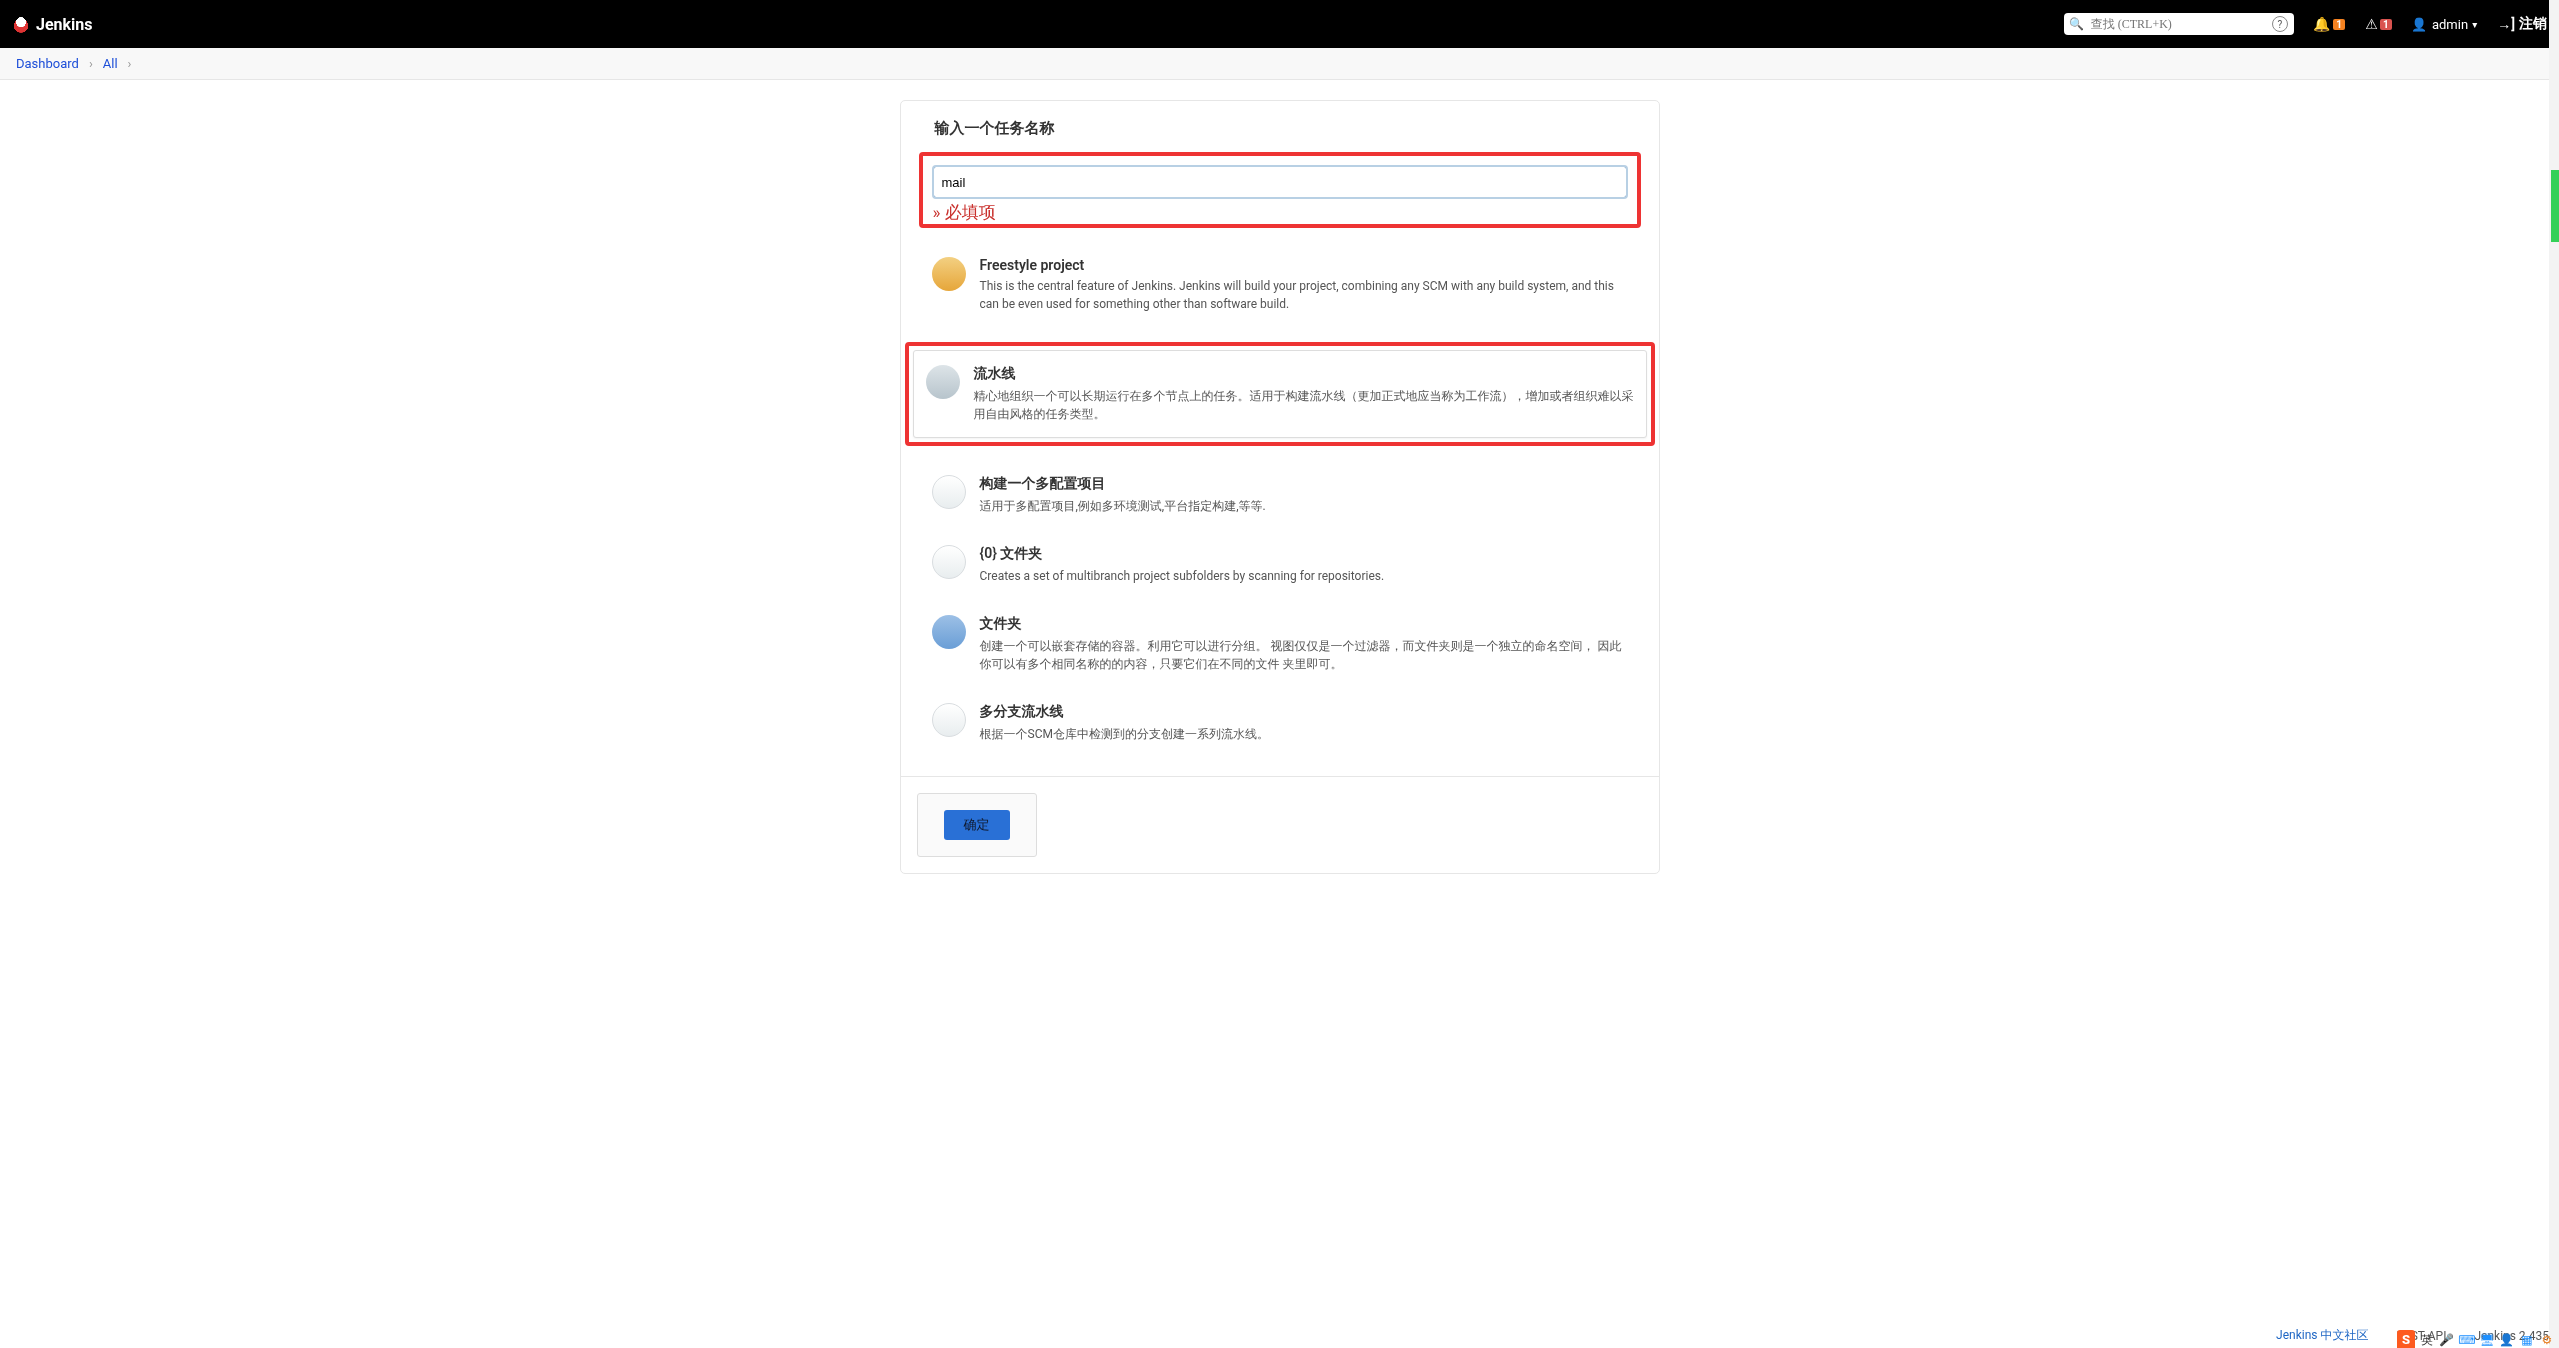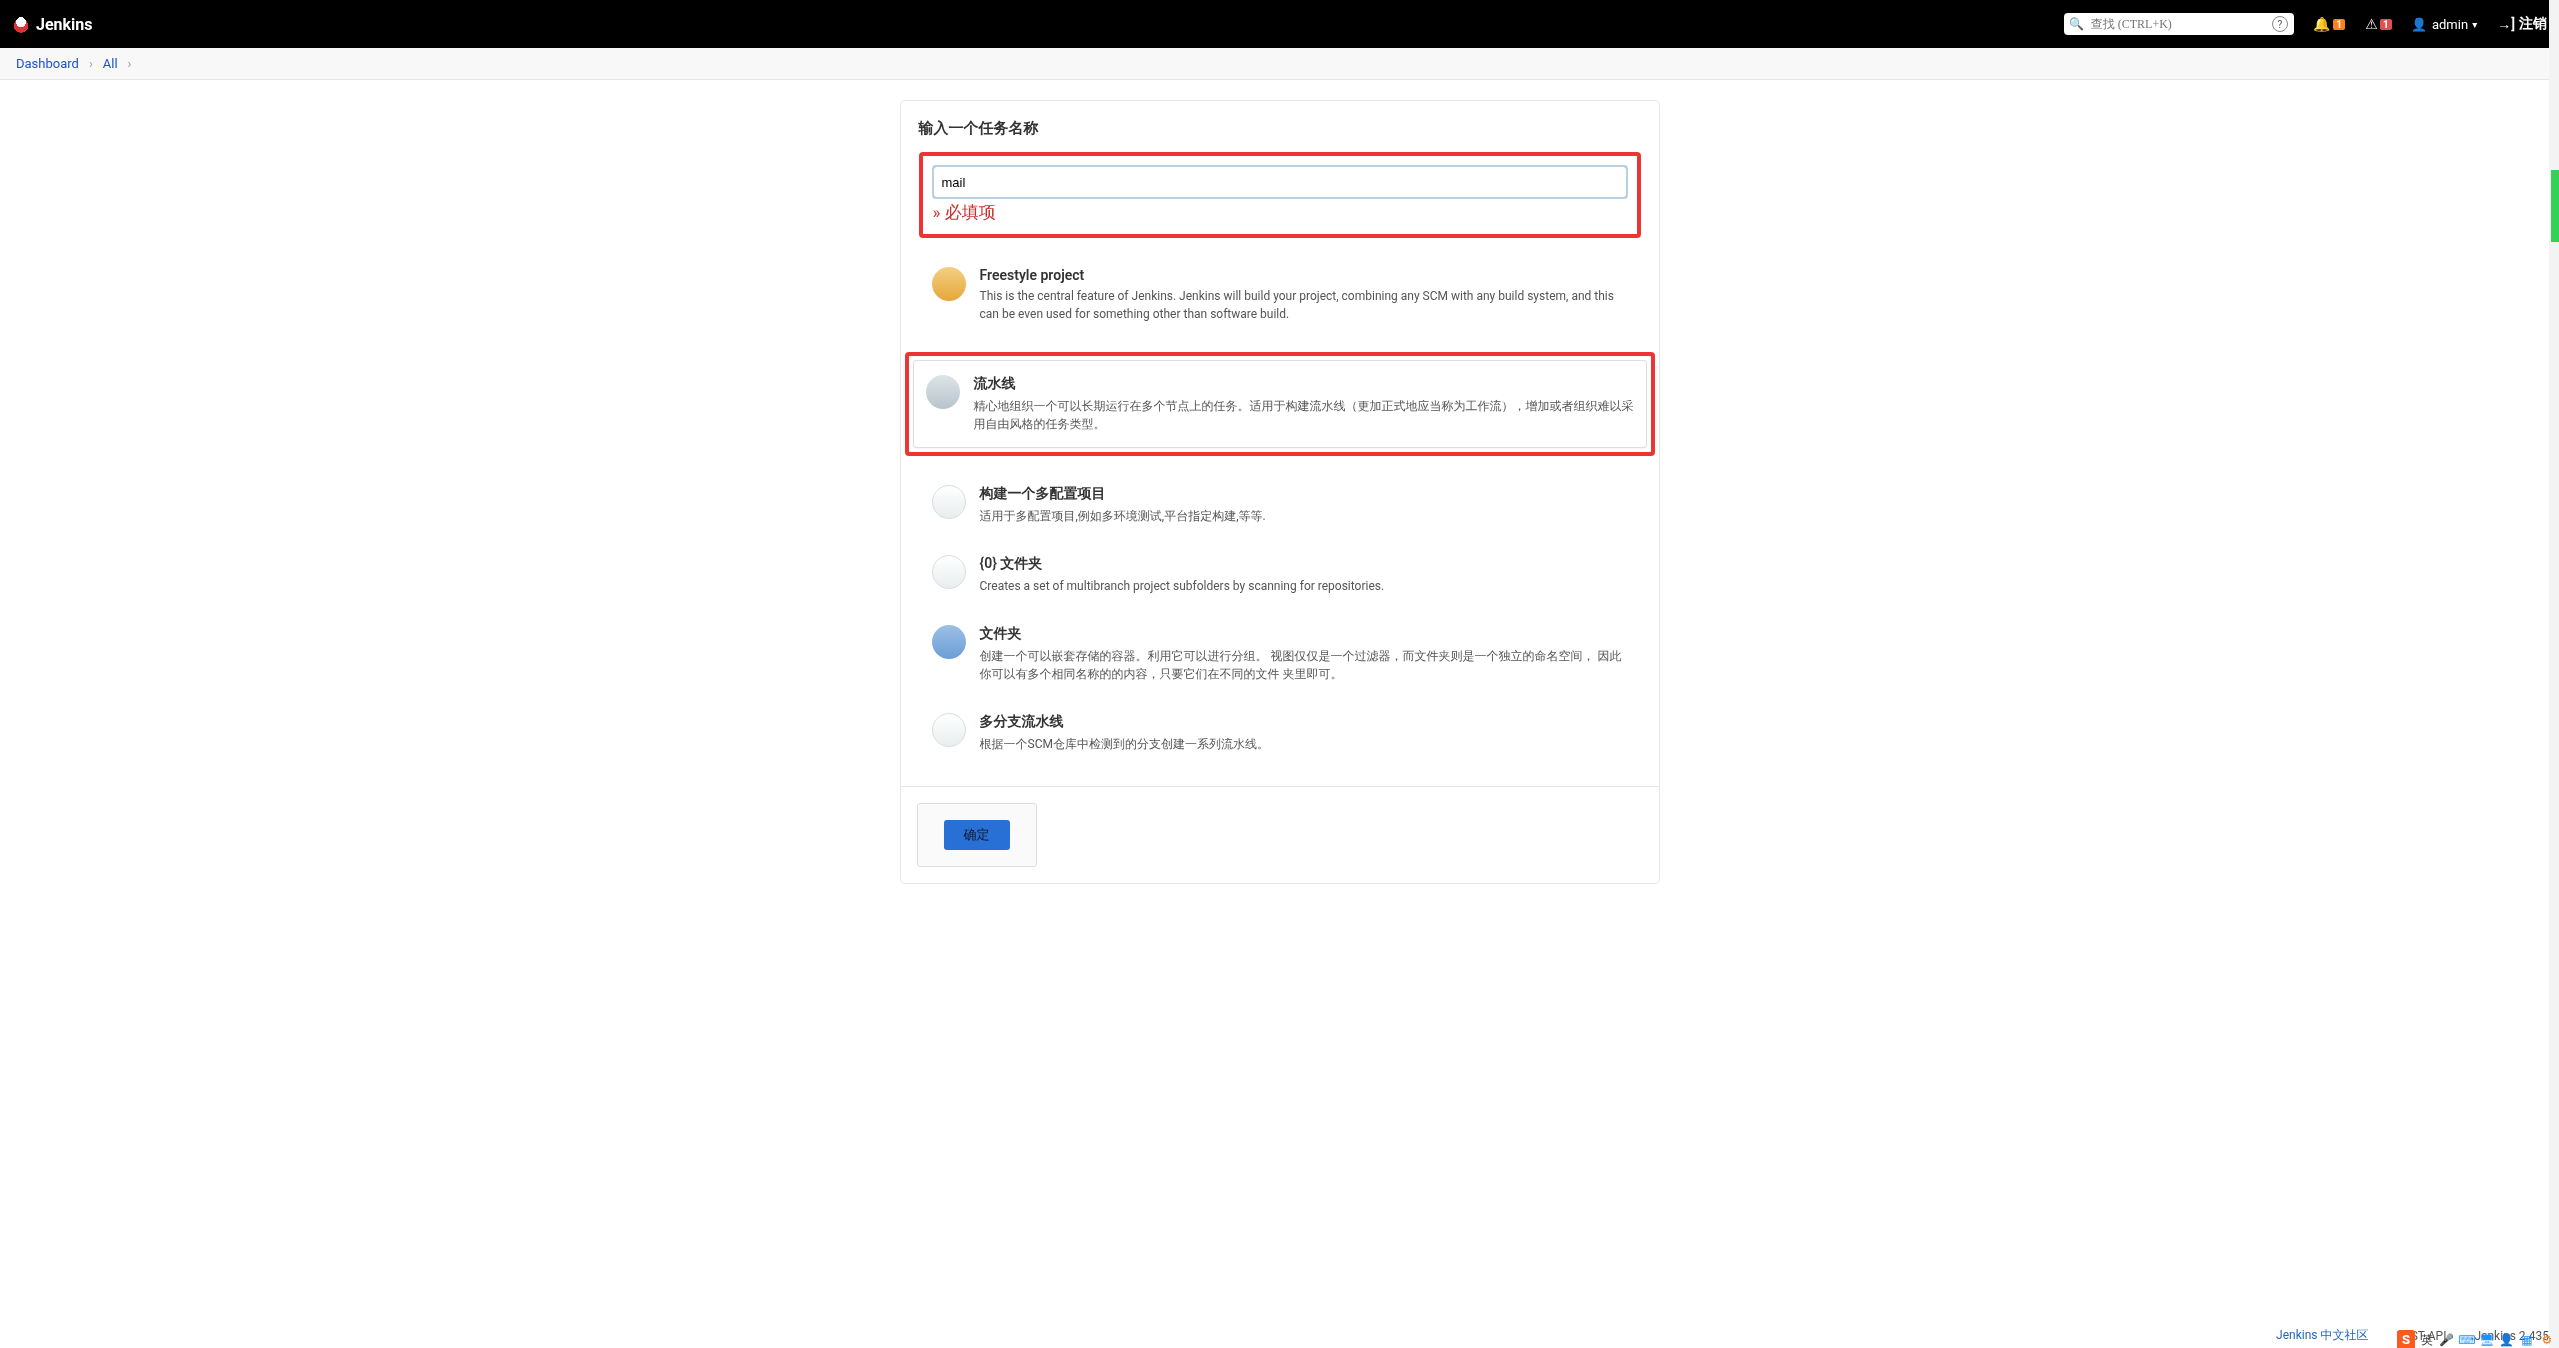--- a/index.html
+++ b/index.html
@@ -54,23 +54,23 @@
     font-size:13px;
   }
   .breadcrumb-bar a{ color:#1d4ed8; text-decoration:none; }
   .breadcrumb-bar .sep{ color:#999; }
   
   .page-wrap{ display:flex; justify-content:center; padding-top:20px; }
   .card{
     width:760px; border:1px solid #e6e6e6; border-radius:5px;
     padding:18px 18px 0 18px;
   }
-  .heading{ font-size:15px; font-weight:600; margin-bottom:14px; }
+  .heading{ font-size:15px; font-weight:600; margin-bottom:14px;margin-left:16px; }
   .highlight-red{
-    border:4px solid #e33; border-radius:4px; padding:10px 10px 10px 10px;
+    border:4px solid #e33; border-radius:4px; padding:10px 10px 0 10px;
     margin-bottom:14px; position:relative;
   }
   .name-input{
     width:100%; height:32px; border:1px solid #5b8db8; border-radius:3px;
     padding:0 8px; font-size:13px; outline:2px solid #b8d0e4; outline-offset:-1px;
   }
   .required-note{ color:#c9302c; font-size:17px; margin-top:3px; }
   .types-list{ margin-top:4px; }
   .type-item{
     display:flex; gap:14px; padding:14px 12px; border:1px solid transparent;

